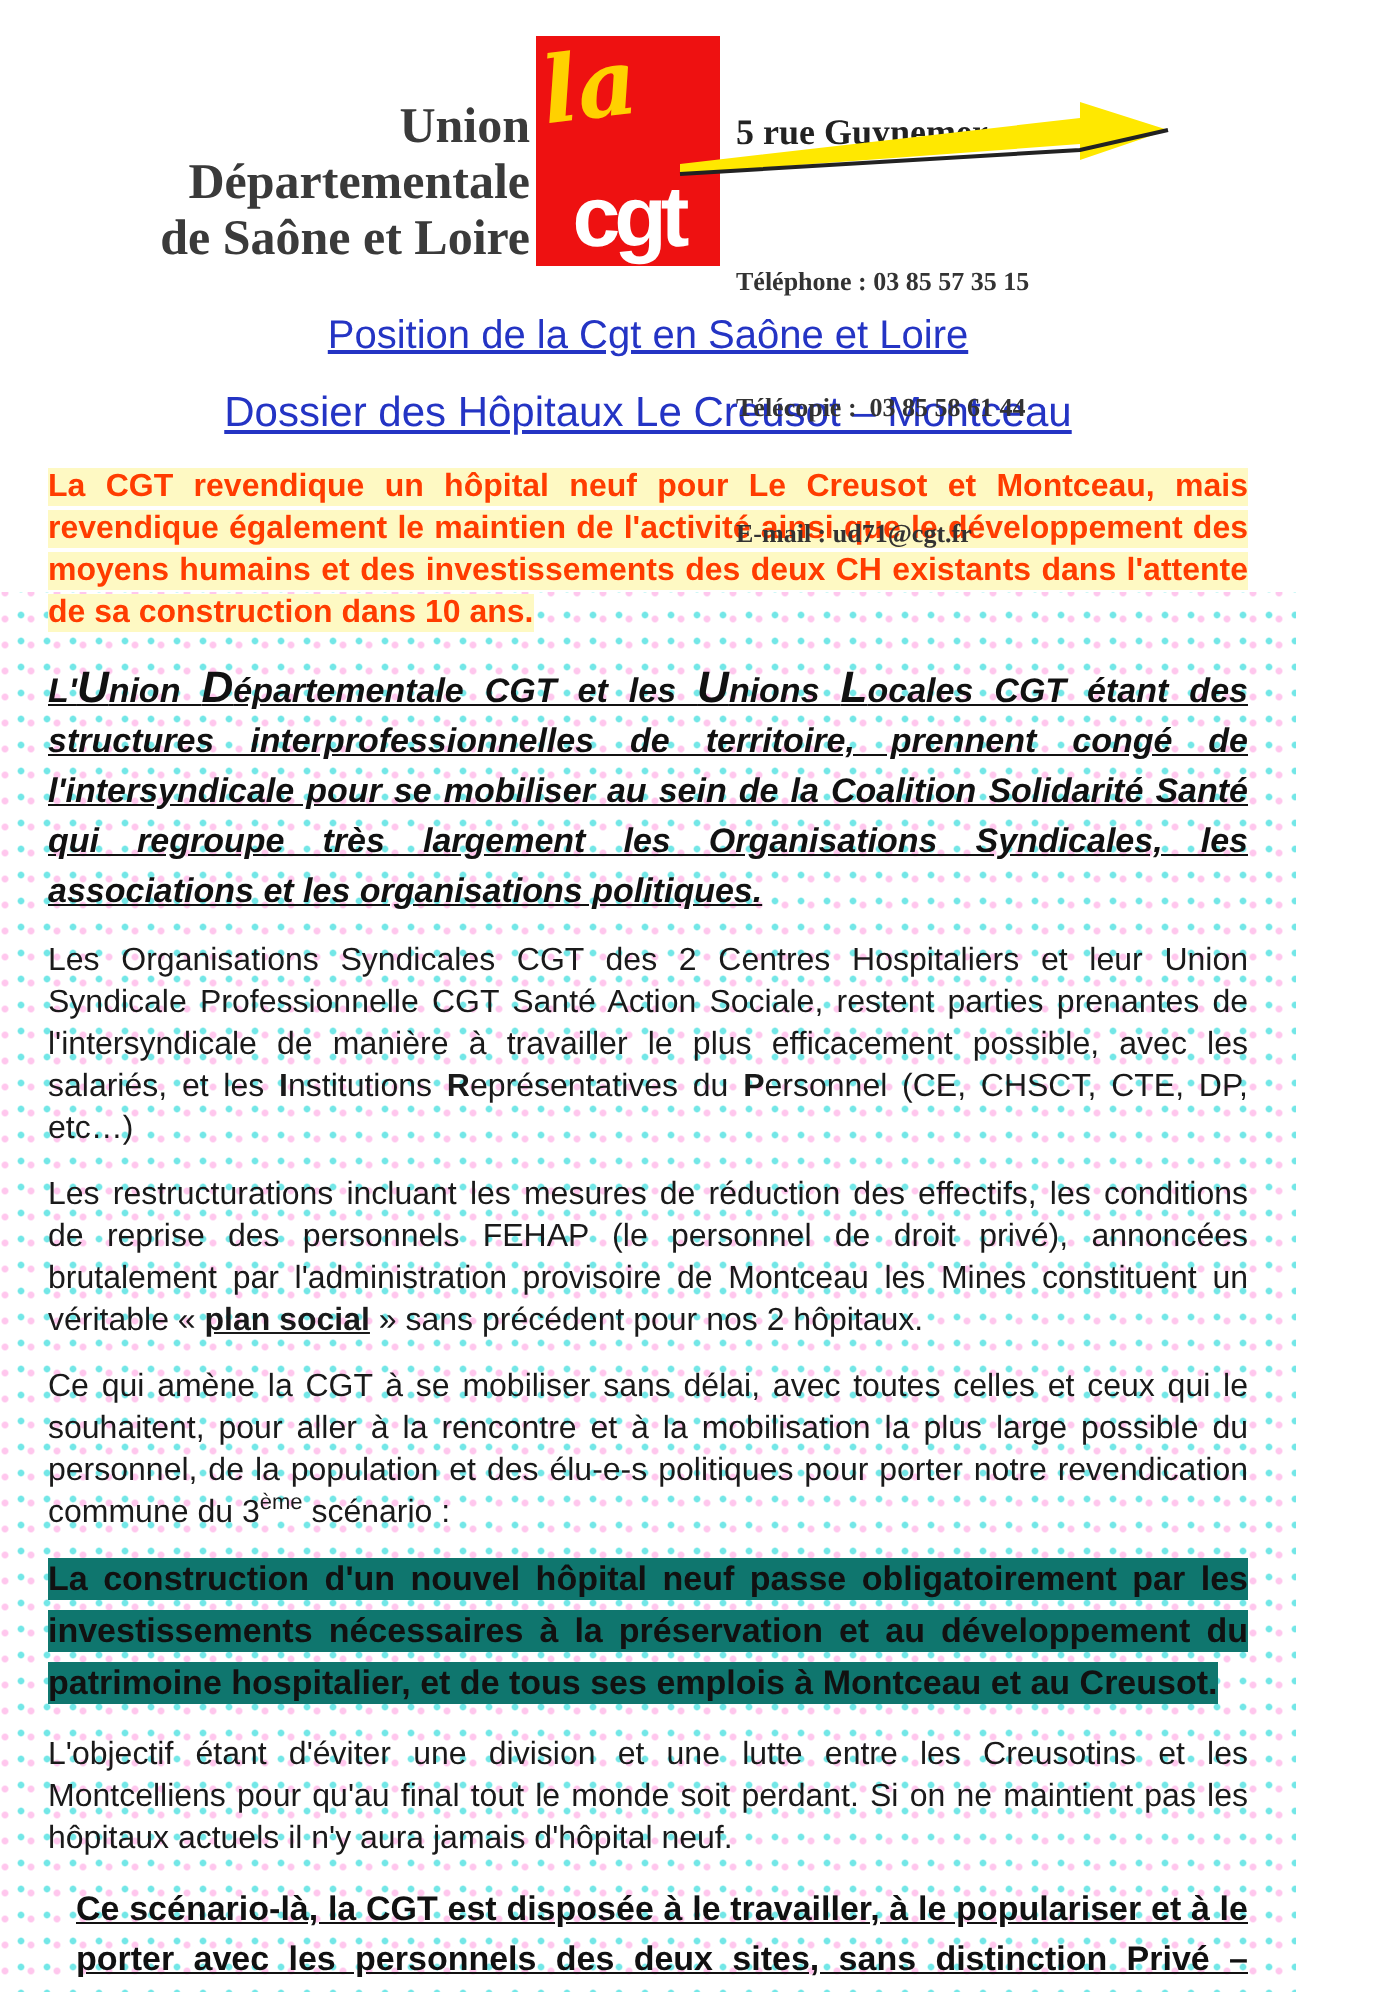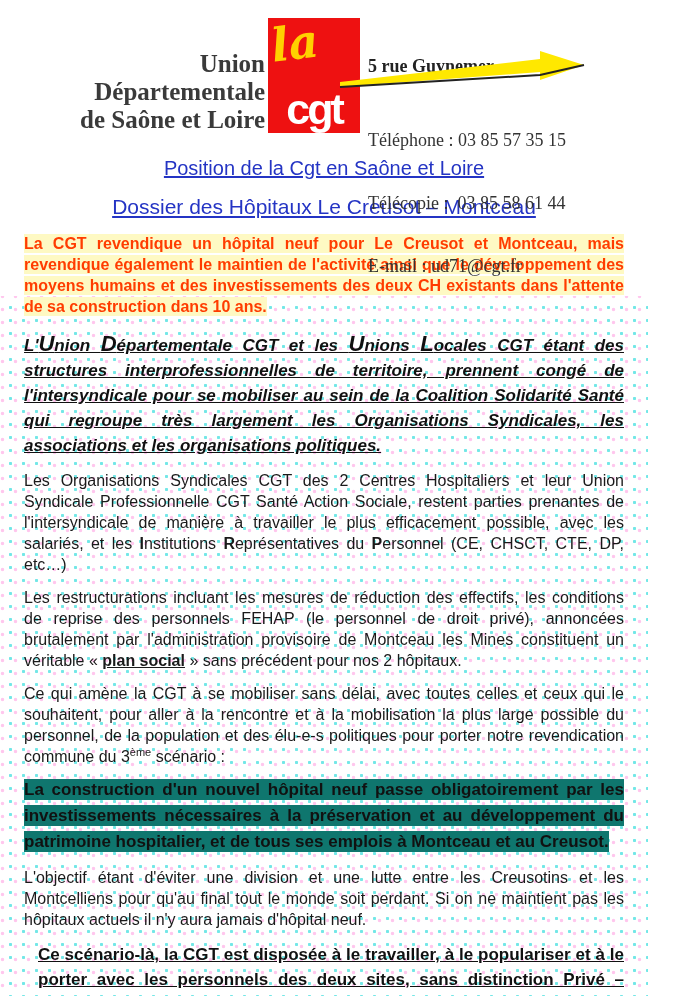--- a/index.html
+++ b/index.html
@@ -48,21 +48,21 @@
   }
   .arrow-svg{position:absolute;left:338px;top:46px;width:258px;height:46px;z-index:2;}
   .addr{
     position:absolute;left:368px;top:14px;
     font-family:"Liberation Serif", serif;font-weight:bold;
     font-size:18px;line-height:21px;color:#222222;white-space:pre-wrap;
   }
   .contact{
     position:absolute;left:368px;top:88px;
     font-family:"Liberation Serif", serif;
-    font-size:18px;line-height:21px;color:#333333;white-space:pre-wrap;
+    font-size:13px;line-height:21px;color:#333333;white-space:pre-wrap;font-weight:bold;
   }
 
   
   .doc-body{padding:0 24px;}
   .title{
     text-align:center;color:#2434c4;text-decoration:underline;
     font-size:20px;line-height:24px;
   }
   .title1{margin-top:6px;}
   .title2{margin-top:14px;font-size:21px;line-height:25px;}

